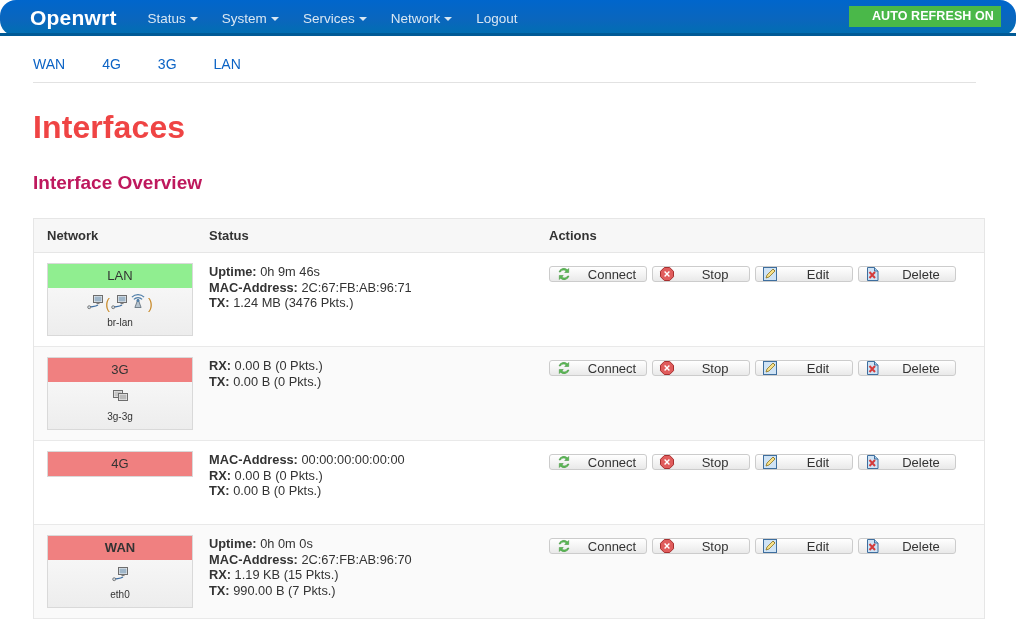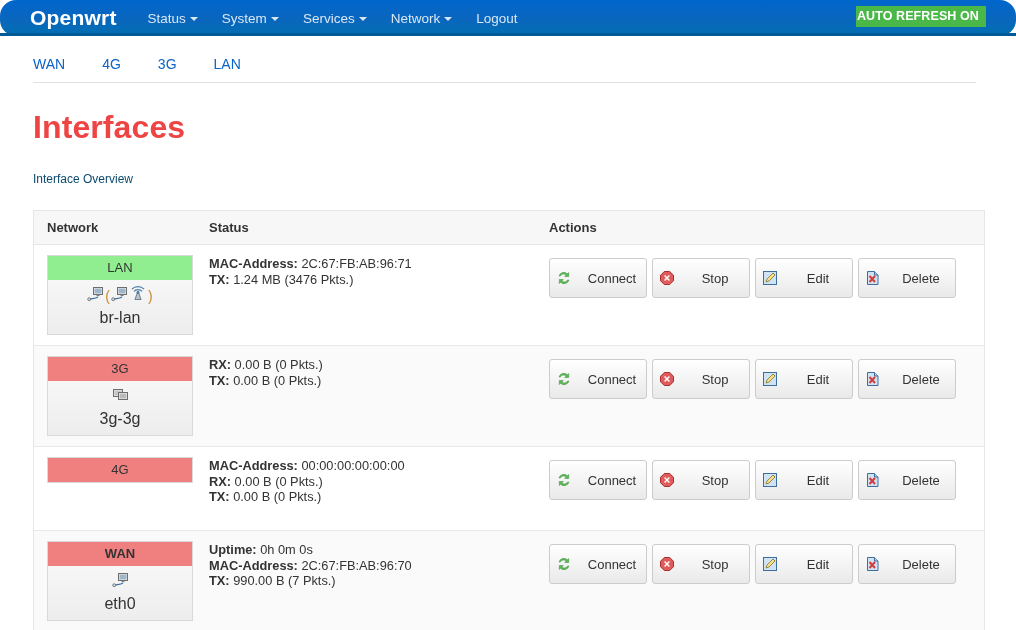--- a/index.html
+++ b/index.html
@@ -46,27 +46,27 @@
   .navitem .caret {
     display: inline-block;
     margin-left: 4px;
     border-left: 4px solid transparent;
     border-right: 4px solid transparent;
     border-top: 4px solid #d9e7f3;
     vertical-align: middle;
   }
   #refresh-badge {
     position: absolute;
-    right: 30px;
+    right: 15px;
     top: 6px;
     background: #4ab849;
     color: #ffffff;
     font-size: 12.5px;
     font-weight: bold;
-    padding: 3px 7px 4px 1px;
+    padding: 3px 7px 4px 23px;
     white-space: nowrap;
     cursor: pointer;
     letter-spacing: .1px;
   }
 
   
   #tabstrip {
     margin: 0 40px 0 33px;
     height: 47px;
     display: flex;
@@ -85,23 +85,23 @@
   
   #content { padding: 0 40px 0 33px; }
   #page-title {
     color: #ef4444;
     font-size: 32px;
     font-weight: bold;
     margin: 26px 0 0 0;
     letter-spacing: .1px;
   }
   #section-title {
-    color: #0c4a6e;
-    font-size: 12px;
-    font-weight: normal;
+    color: #be185d;
+    font-size: 19px;
+    font-weight: bold;
     margin: 26px 0 0 0;
   }
 
   
   #iface-table {
     margin-top: 24px;
     border: 1px solid #e6e6e6;
     border-bottom: none;
     width: 952px;
   }
@@ -150,21 +150,21 @@
   .net-body { padding: 6px 0 7px 0; }
   .net-icons {
     height: 20px;
     line-height: 20px;
     display: flex;
     align-items: center;
     justify-content: center;
     gap: 1px;
   }
   .paren { color: #c88a2a; font-size: 14px; line-height: 14px; }
-  .net-name { font-size: 16px; color: #333333; margin-top: 3px; }
+  .net-name { font-size: 10px; color: #333333; margin-top: 3px; }
 
   
   .status-cell {
     width: 340px;
     font-size: 12.8px;
     color: #333333;
     line-height: 15.6px;
     padding-top: 1px;
   }
   .status-cell .lbl { font-weight: bold; }
@@ -175,21 +175,21 @@
     display: flex;
     align-items: flex-start;
     gap: 5px;
     padding-top: 3px;
   }
   .btn {
     display: flex;
     align-items: center;
     justify-content: center;
     gap: 12px;
-    height: 40px;
+    height: 16px;
     width: 98px;
     border: 1px solid #cccccc;
     border-radius: 3px;
     background: linear-gradient(to bottom, #ffffff 0%, #f3f3f3 55%, #e9e9e9 100%);
     font-size: 13px;
     color: #333333;
     cursor: pointer;
     padding: 0 6px;
     white-space: nowrap;
   }
@@ -257,20 +257,21 @@
                       <path d="M2.4 4.2a8.6 8.6 0 0 1 12.2 0" stroke="#4f7ea8" stroke-width="1.2" fill="none"></path>
                       <circle cx="8.5" cy="7.4" r="1.5" fill="#4f7ea8"></circle>
                     </svg></span>
                   <span class="paren">)</span>
                 </div>
                 <div class="net-name">br-lan</div>
               </div>
             </div>
           </div>
           <div class="status-cell">
+            <div><span class="lbl">Uptime:</span> <span>0h 9m 46s</span></div>
             <div><span class="lbl">MAC-Address:</span> <span>2C:67:FB:AB:96:71</span></div>
             <div><span class="lbl">TX:</span> <span>1.24 MB (3476 Pkts.)</span></div>
           </div>
           <div class="actions-cell">
             <div class="btn">
               <span class="ico"><svg width="16" height="16" viewBox="0 0 16 16">
                   <path d="M3 6a5 5 0 0 1 8.4-2.2l1.3-1.3v4h-4l1.4-1.4A3.6 3.6 0 0 0 4.4 6z" fill="#5aba54" stroke="#3d8a38" stroke-width=".5"></path>
                   <path d="M13 10a5 5 0 0 1-8.4 2.2l-1.3 1.3v-4h4l-1.4 1.4A3.6 3.6 0 0 0 11.6 10z" fill="#5aba54" stroke="#3d8a38" stroke-width=".5"></path>
                 </svg></span>
               <span class="txt">Connect</span>
@@ -412,20 +413,21 @@
                       <circle cx="2.2" cy="14.2" r="1.5" fill="#cfd8df" stroke="#5a5a5a" stroke-width=".7"></circle>
                     </svg></span>
                 </div>
                 <div class="net-name">eth0</div>
               </div>
             </div>
           </div>
           <div class="status-cell">
             <div><span class="lbl">Uptime:</span> <span>0h 0m 0s</span></div>
             <div><span class="lbl">MAC-Address:</span> <span>2C:67:FB:AB:96:70</span></div>
+            <div><span class="lbl">RX:</span> <span>1.19 KB (15 Pkts.)</span></div>
             <div><span class="lbl">TX:</span> <span>990.00 B (7 Pkts.)</span></div>
           </div>
           <div class="actions-cell">
             <div class="btn">
               <span class="ico"><svg width="16" height="16" viewBox="0 0 16 16">
                   <path d="M3 6a5 5 0 0 1 8.4-2.2l1.3-1.3v4h-4l1.4-1.4A3.6 3.6 0 0 0 4.4 6z" fill="#5aba54" stroke="#3d8a38" stroke-width=".5"></path>
                   <path d="M13 10a5 5 0 0 1-8.4 2.2l-1.3 1.3v-4h4l-1.4 1.4A3.6 3.6 0 0 0 11.6 10z" fill="#5aba54" stroke="#3d8a38" stroke-width=".5"></path>
                 </svg></span>
               <span class="txt">Connect</span>
             </div>

